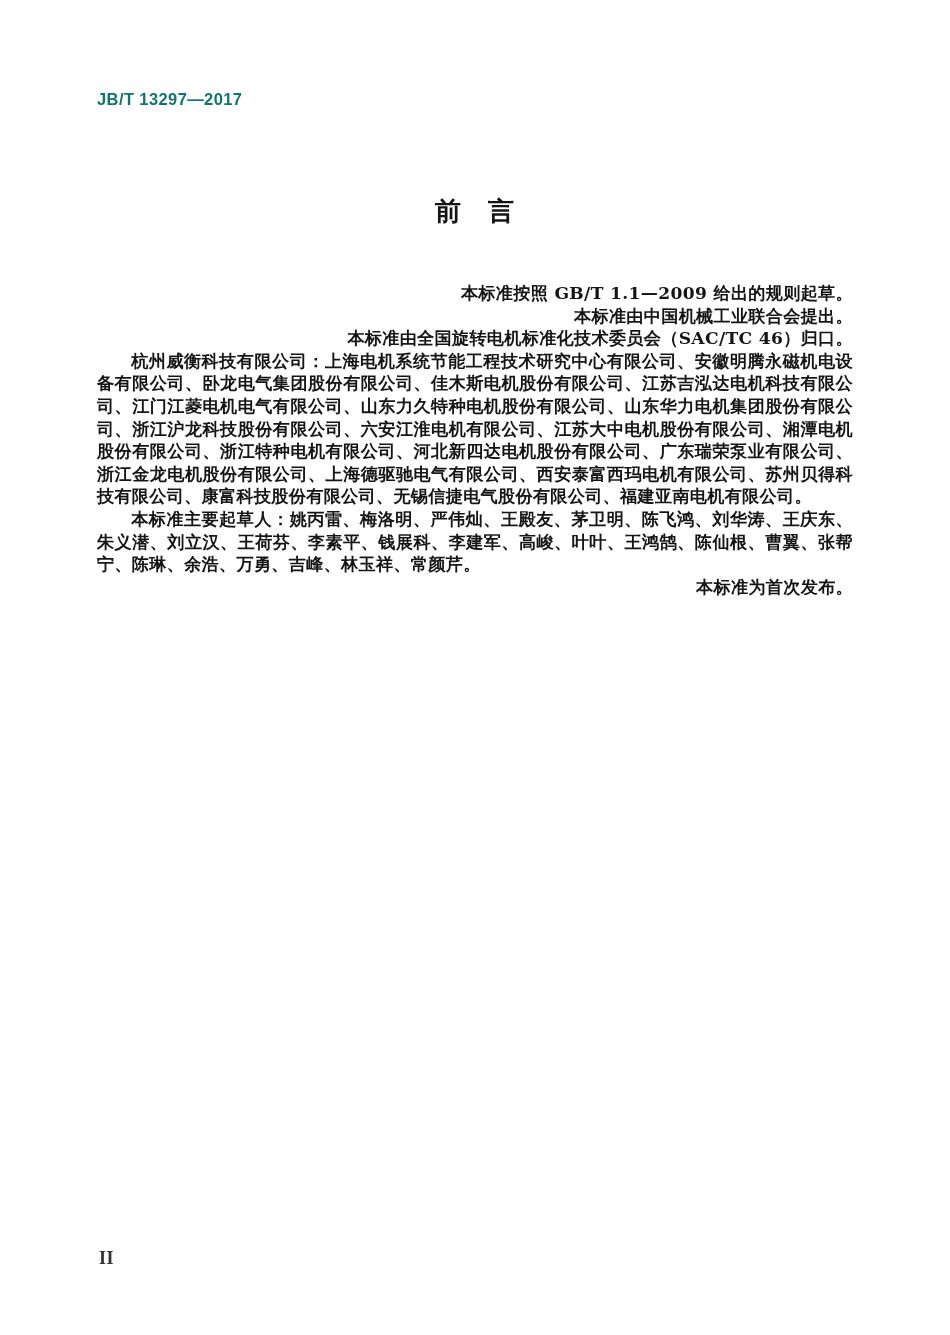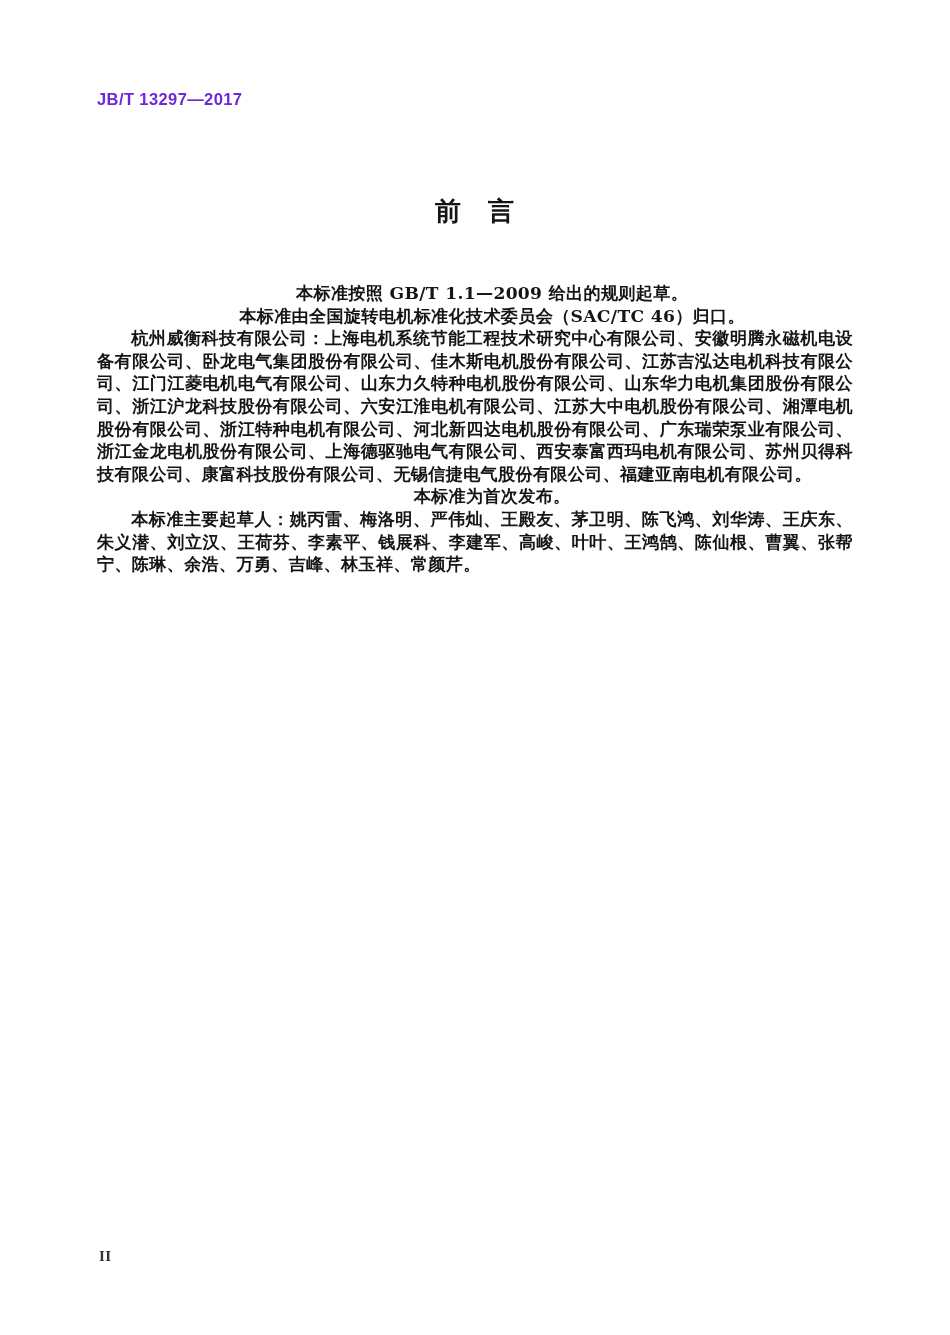--- a/index.html
+++ b/index.html
@@ -29,21 +29,21 @@
 
   
   .running-header {
     position: absolute;
     left: 97px;
     top: 90px;
     font-family: "Liberation Sans", "DejaVu Sans", sans-serif;
     font-weight: bold;
     font-size: 16.5px;
     letter-spacing: 0.4px;
-    color: #6d28d9;
+    color: #0f766e;
     white-space: nowrap;
   }
 
   
   .doc-title {
     position: absolute;
     left: 0;
     top: 194px;
     width: 950px;
     text-align: center;
@@ -76,57 +76,58 @@
     color: #151515;
     text-align: justify;
     text-justify: inter-character;
     word-break: break-all;
     letter-spacing: 0.02em;
   }
   p.para.indent {
     text-indent: 2em;
   }
   p.short {
-    text-align: center;
+    text-align: right;
   }
 
   
   .folio {
     position: absolute;
     left: 99px;
     top: 1248px;
     font-family: "Liberation Serif", "DejaVu Serif", serif;
-    font-size: 15px;
+    font-size: 18px;
     font-weight: bold;
     color: #333333;
     letter-spacing: 0.5px;
   }
 </style>
 </head>
 <body>
 
 <div class="page">
 
   <div class="running-header">JB/T 13297—2017</div>
 
   <div class="doc-title">
     <span>前</span><span class="gap"></span><span>言</span>
   </div>
 
   <div class="body-block">
 
     <p class="para indent short">本标准按照 GB/T 1.1—2009 给出的规则起草。</p>
 
+    <p class="para indent short">本标准由中国机械工业联合会提出。</p>
 
     <p class="para indent short">本标准由全国旋转电机标准化技术委员会（SAC/TC 46）归口。</p>
 
     <p class="para indent">杭州威衡科技有限公司：上海电机系统节能工程技术研究中心有限公司、安徽明腾永磁机电设备有限公司、卧龙电气集团股份有限公司、佳木斯电机股份有限公司、江苏吉泓达电机科技有限公司、江门江菱电机电气有限公司、山东力久特种电机股份有限公司、山东华力电机集团股份有限公司、浙江沪龙科技股份有限公司、六安江淮电机有限公司、江苏大中电机股份有限公司、湘潭电机股份有限公司、浙江特种电机有限公司、河北新四达电机股份有限公司、广东瑞荣泵业有限公司、浙江金龙电机股份有限公司、上海德驱驰电气有限公司、西安泰富西玛电机有限公司、苏州贝得科技有限公司、康富科技股份有限公司、无锡信捷电气股份有限公司、福建亚南电机有限公司。</p>
 
 
+    <p class="para indent">本标准主要起草人：姚丙雷、梅洛明、严伟灿、王殿友、茅卫明、陈飞鸿、刘华涛、王庆东、朱义潜、刘立汉、王荷芬、李素平、钱展科、李建军、高峻、叶叶、王鸿鹄、陈仙根、曹翼、张帮宁、陈琳、余浩、万勇、吉峰、林玉祥、常颜芹。</p>
+
     <p class="para indent short">本标准为首次发布。</p>
-
-    <p class="para indent">本标准主要起草人：姚丙雷、梅洛明、严伟灿、王殿友、茅卫明、陈飞鸿、刘华涛、王庆东、朱义潜、刘立汉、王荷芬、李素平、钱展科、李建军、高峻、叶叶、王鸿鹄、陈仙根、曹翼、张帮宁、陈琳、余浩、万勇、吉峰、林玉祥、常颜芹。</p>
 
   </div>
 
   <div class="folio">II</div>
 
 </div>
 
 </body></html>

